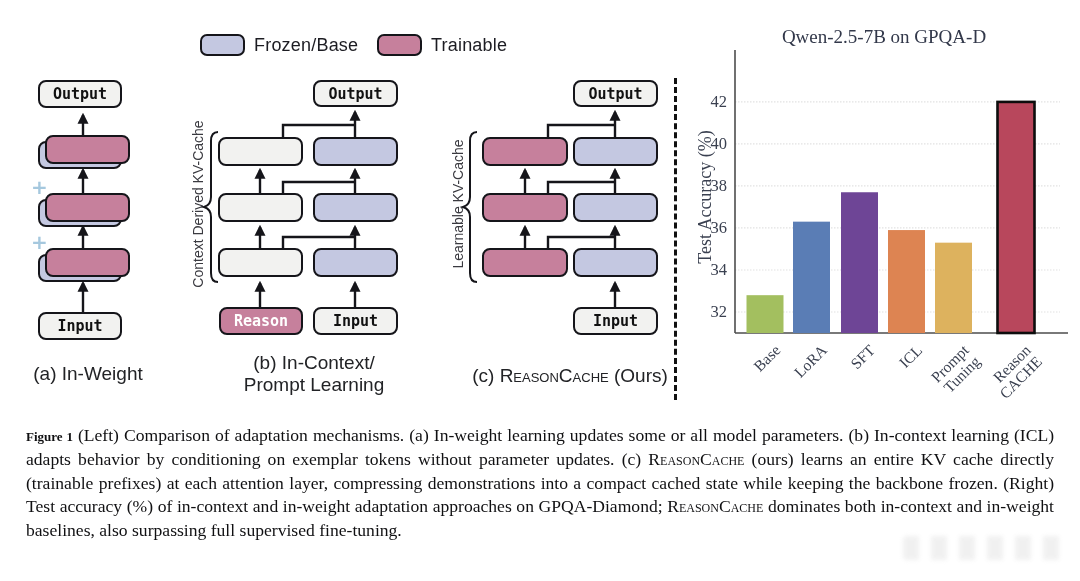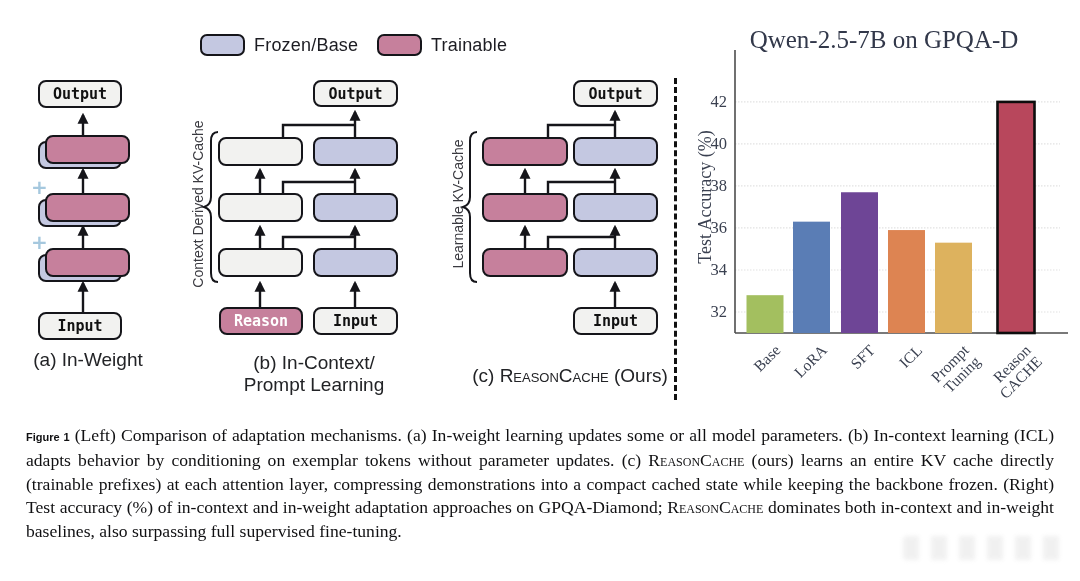--- a/index.html
+++ b/index.html
@@ -31,32 +31,32 @@
   .sc { font-variant:small-caps; }
 
   
   .divider { position:absolute; left:674px; top:78px; height:322px; width:0;
              border-left:3px dashed #111; }
 
   
   .chart { position:absolute; left:690px; top:12px; width:388px; height:405px;
            font-family:"Liberation Serif", serif; }
   .chart-title { position:absolute; left:0; top:14px; width:100%; text-align:center;
-                 font-size:25px; color:#32384a; }
+                 font-size:19px; color:#32384a; }
   .chart-ylabel { position:absolute; left:-104px; top:174px; width:240px; height:22px;
                   text-align:center; transform:rotate(-90deg); transform-origin:center;
                   font-size:18px; color:#3a4050; }
   .xlab { position:absolute; transform:rotate(-45deg); transform-origin:100% 0;
           text-align:right; white-space:pre; font-size:15.5px; line-height:16px; color:#3a4050; }
 
   
   .caption { position:absolute; left:26px; top:424px; width:1028px;
              font-family:"Liberation Serif", serif; font-size:17.6px; line-height:23.4px;
              color:#101012; text-align:justify; }
-  .caption .seg-bold { font-family:Liberation Sans, sans-serif; font-weight:bold; font-size:11px; }
+  .caption .seg-bold { font-family:Liberation Serif, serif; font-weight:bold; font-size:13px; }
 
   .watermark { position:absolute; left:903px; top:536px; width:168px; height:24px;
                background:repeating-linear-gradient(90deg,#d7d7d7 0 16px, transparent 16px 28px);
                opacity:.35; filter:blur(2px); border-radius:4px; }
 </style>
 </head>
 <body>
 
 <div class="canvas">
 
@@ -90,21 +90,21 @@
     <div class="dbox fill-pink" style="left:17px; top:60px;  width:85px; height:29px;"></div>
     <div class="shadow-box" style="left:10px; top:124px; width:84px; height:28px;"></div>
     <div class="dbox fill-pink" style="left:17px; top:118px; width:85px; height:29px;"></div>
     <div class="shadow-box" style="left:10px; top:179px; width:84px; height:28px;"></div>
     <div class="dbox fill-pink" style="left:17px; top:173px; width:85px; height:29px;"></div>
     <span class="plus-glyph" style="left:3px; top:103px;">+</span>
     <span class="plus-glyph" style="left:3px; top:158px;">+</span>
     <div class="dbox fill-gray" style="left:10px; top:237px; width:84px; height:28px;">
         <span>Input</span>
       </div>
-    <div class="diag-caption" style="left:-5px; top:274px; width:130px;">
+    <div class="diag-caption" style="left:-5px; top:288px; width:130px;">
       <div>(a) In-Weight</div>
     </div>
   </div>
 
   <div class="diag" style="left:185px; top:75px; width:290px; height:330px;">
     <div class="brace-label" style="left:-72px; top:121px; width:170px;">Context Derived KV-Cache</div>
     <svg width="290" height="330">
       <defs>
         <marker id="arr-b" viewBox="0 0 10 10" refX="8" refY="5" markerWidth="4.6" markerHeight="4.6" orient="auto-start-reverse">
           <path d="M0,0 L10,5 L0,10 z" fill="#15151a"></path>

